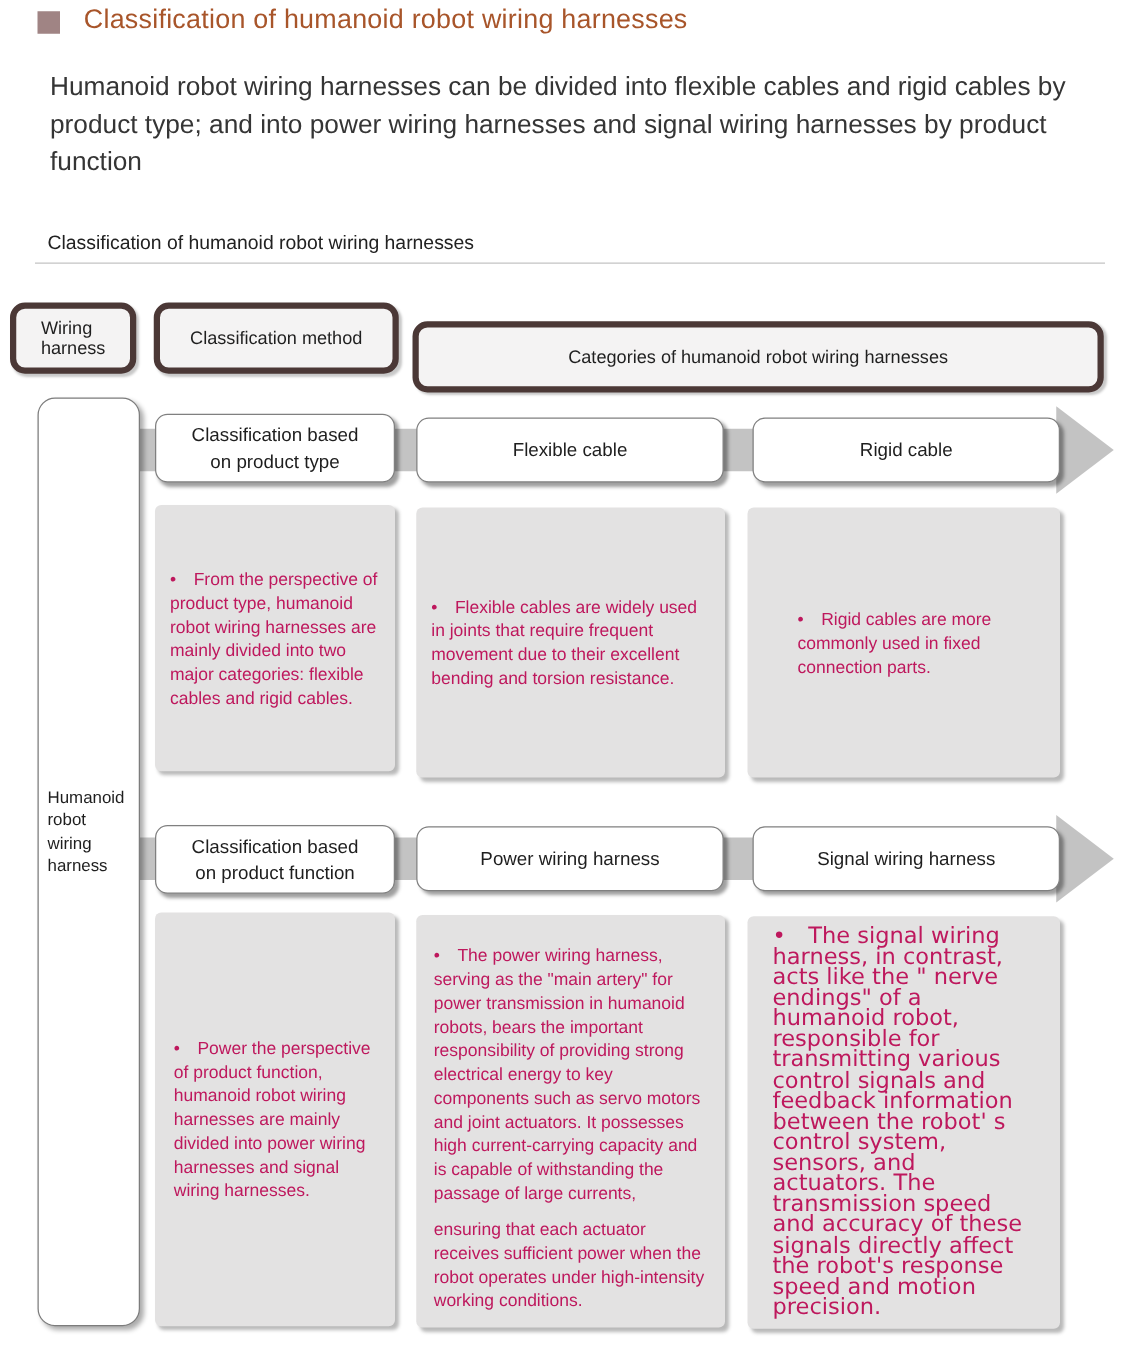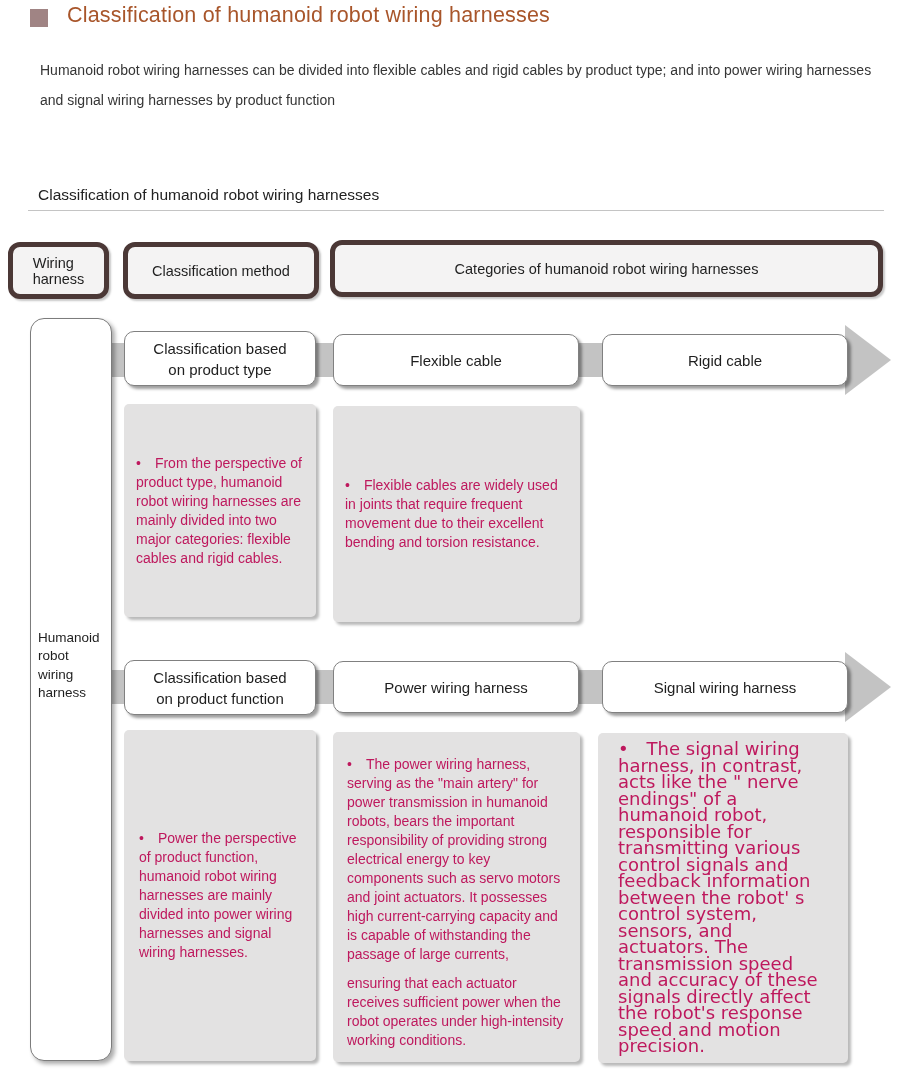--- a/index.html
+++ b/index.html
@@ -22,21 +22,21 @@
   }
   .page-title {
     left: 67px; top: 3px;
     font-size: 21.5px;
     color: #a8552a;
     letter-spacing: 0.2px;
     white-space: nowrap;
   }
   .intro {
     left: 40px; top: 55px; width: 838px;
-    font-size: 14px; line-height: 30px;
+    font-size: 21px; line-height: 30px;
     color: #353535;
   }
   .caption-wrap {
     left: 28px; top: 186px; width: 856px;
     border-bottom: 1px solid #c4c4c4;
     padding: 0 0 6px 10px;
   }
   .caption-text {
     font-size: 15.5px; color: #222222;
   }
@@ -121,21 +121,21 @@
     <span class="caption-text">Classification of humanoid robot wiring harnesses</span>
   </div>
 
   <div class="abs hd-box" style="left:8px; top:242px; width:101px; height:57px;">
     <span class="pre-left">Wiring
 harness</span>
   </div>
   <div class="abs hd-box" style="left:123px; top:242px; width:196px; height:57px;">
     <span>Classification method</span>
   </div>
-  <div class="abs hd-box" style="left:330px; top:240px; width:553px; height:57px;align-items:center;">
+  <div class="abs hd-box" style="left:330px; top:257px; width:553px; height:57px;align-items:center;">
     <span>Categories of humanoid robot wiring harnesses</span>
   </div>
 
   <div class="abs band" style="left:112px; top:343px; width:740px; height:34px;"></div>
   <div class="abs arrow-head" style="left:845px; top:325px;"></div>
 
   <div class="abs band" style="left:112px; top:670px; width:740px; height:34px;"></div>
   <div class="abs arrow-head" style="left:845px; top:652px;"></div>
 
   <div class="abs root-box">
@@ -155,20 +155,23 @@
   <div class="abs label-box" style="left:602px; top:334px; width:246px; height:52px;">
     <span>Rigid cable</span>
   </div>
 
   <div class="abs note-box" style="left:124px; top:404px; width:192px; height:213px;">
     <div class="para">• From the perspective of product type, humanoid robot wiring harnesses are mainly divided into two major categories: flexible cables and rigid cables.</div>
   </div>
   <div class="abs note-box" style="left:333px; top:406px; width:247px; height:216px;">
     <div class="para">• Flexible cables are widely used in joints that require frequent movement due to their excellent bending and torsion resistance.</div>
   </div>
+  <div class="abs note-box" style="left:598px; top:406px; width:250px; height:216px; padding-left:40px; padding-right:42px;">
+    <div class="para">• Rigid cables are more commonly used in fixed connection parts.</div>
+  </div>
 
   <div class="abs label-box" style="left:124px; top:660px; width:192px; height:55px;">
     <span>Classification based
 on product function</span>
   </div>
   <div class="abs label-box" style="left:333px; top:661px; width:246px; height:52px;">
     <span>Power wiring harness</span>
   </div>
   <div class="abs label-box" style="left:602px; top:661px; width:246px; height:52px;">
     <span>Signal wiring harness</span>

